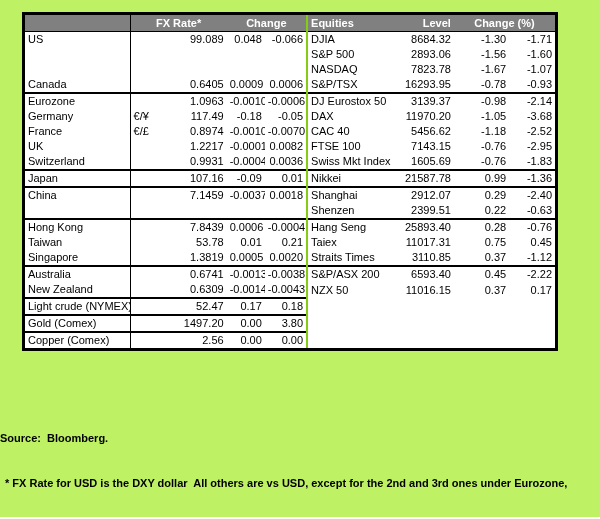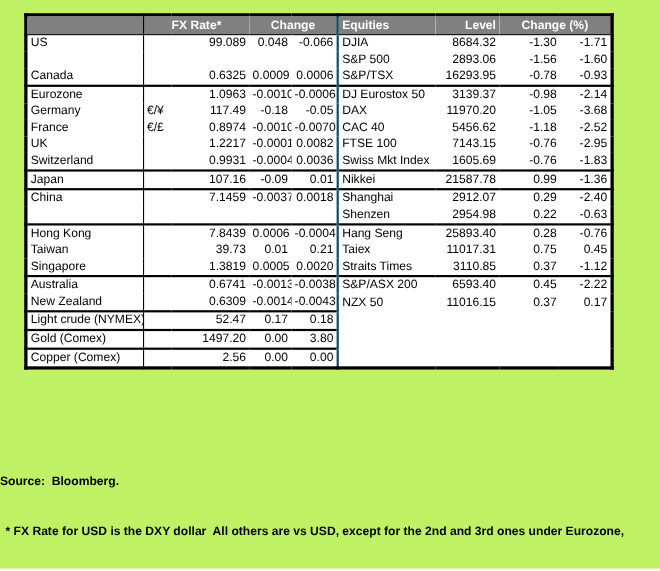--- a/index.html
+++ b/index.html
@@ -39,21 +39,21 @@
     height: 16px;
     line-height: 16px;
   }
   .fin-table thead tr:last-child th { border-bottom: 1px solid #000000; }
   .l { text-align: left; }
   .r { text-align: right; }
   .c { text-align: center; }
   .b { font-weight: bold; }
   .ind { padding-left: 12px; }
   .v1 { border-right: 1px solid #000000; }
-  .v2 { border-right: 2px solid #0c4a6e; }
+  .v2 { border-right: 2px solid #84cc16; }
   tr.sep-full td { border-top: 2px solid #000000; }
   tr.sep-left td:nth-child(-n+5) { border-top: 2px solid #000000; }
   .footer {
     position: absolute;
     left: 0;
     top: 401px;
     width: 600px;
     font-size: 11px;
     font-weight: bold;
     line-height: 15px;
@@ -106,23 +106,34 @@
           <td class="l"></td>
           <td class="r"></td>
           <td class="r"></td>
           <td class="r v2"></td>
           <td class="l">S&amp;P 500</td>
           <td class="r">2893.06</td>
           <td class="r">-1.56</td>
           <td class="r">-1.60</td>
         </tr>
         <tr>
+          <td class="l b v1"></td>
+          <td class="l"></td>
+          <td class="r"></td>
+          <td class="r"></td>
+          <td class="r v2"></td>
+          <td class="l">NASDAQ</td>
+          <td class="r">7823.78</td>
+          <td class="r">-1.67</td>
+          <td class="r">-1.07</td>
+        </tr>
+        <tr>
           <td class="l b v1">Canada</td>
           <td class="l"></td>
-          <td class="r">0.6325</td>
+          <td class="r">0.6405</td>
           <td class="r">0.0009</td>
           <td class="r v2">0.0006</td>
           <td class="l">S&amp;P/TSX</td>
           <td class="r">16293.95</td>
           <td class="r">-0.78</td>
           <td class="r">-0.93</td>
         </tr>
         <tr class="sep-full">
           <td class="l b v1">Eurozone</td>
           <td class="l"></td>
@@ -200,39 +211,39 @@
           <td class="r">0.29</td>
           <td class="r">-2.40</td>
         </tr>
         <tr>
           <td class="l b v1"></td>
           <td class="l"></td>
           <td class="r"></td>
           <td class="r"></td>
           <td class="r v2"></td>
           <td class="l">Shenzen</td>
-          <td class="r">2954.98</td>
+          <td class="r">2399.51</td>
           <td class="r">0.22</td>
           <td class="r">-0.63</td>
         </tr>
         <tr class="sep-full">
           <td class="l b v1">Hong Kong</td>
           <td class="l"></td>
           <td class="r">7.8439</td>
           <td class="r">0.0006</td>
           <td class="r v2">-0.0004</td>
           <td class="l">Hang Seng</td>
           <td class="r">25893.40</td>
           <td class="r">0.28</td>
           <td class="r">-0.76</td>
         </tr>
         <tr>
           <td class="l b v1">Taiwan</td>
           <td class="l"></td>
-          <td class="r">39.73</td>
+          <td class="r">53.78</td>
           <td class="r">0.01</td>
           <td class="r v2">0.21</td>
           <td class="l">Taiex</td>
           <td class="r">11017.31</td>
           <td class="r">0.75</td>
           <td class="r">0.45</td>
         </tr>
         <tr>
           <td class="l b v1">Singapore</td>
           <td class="l"></td>

